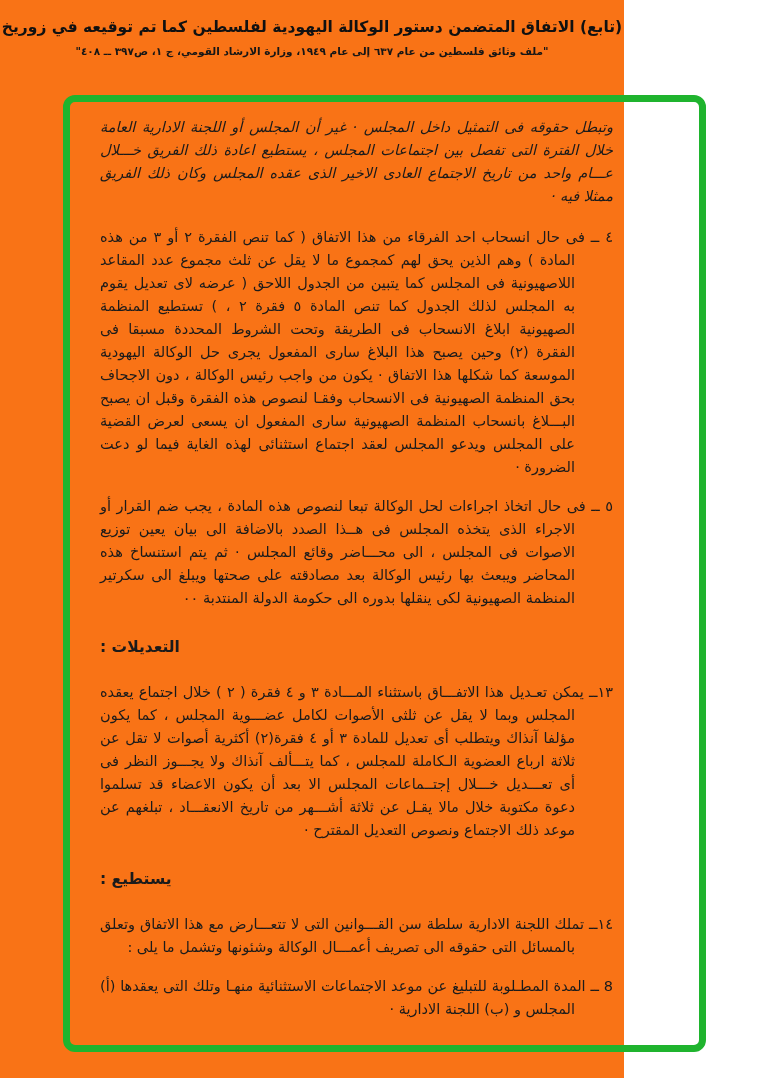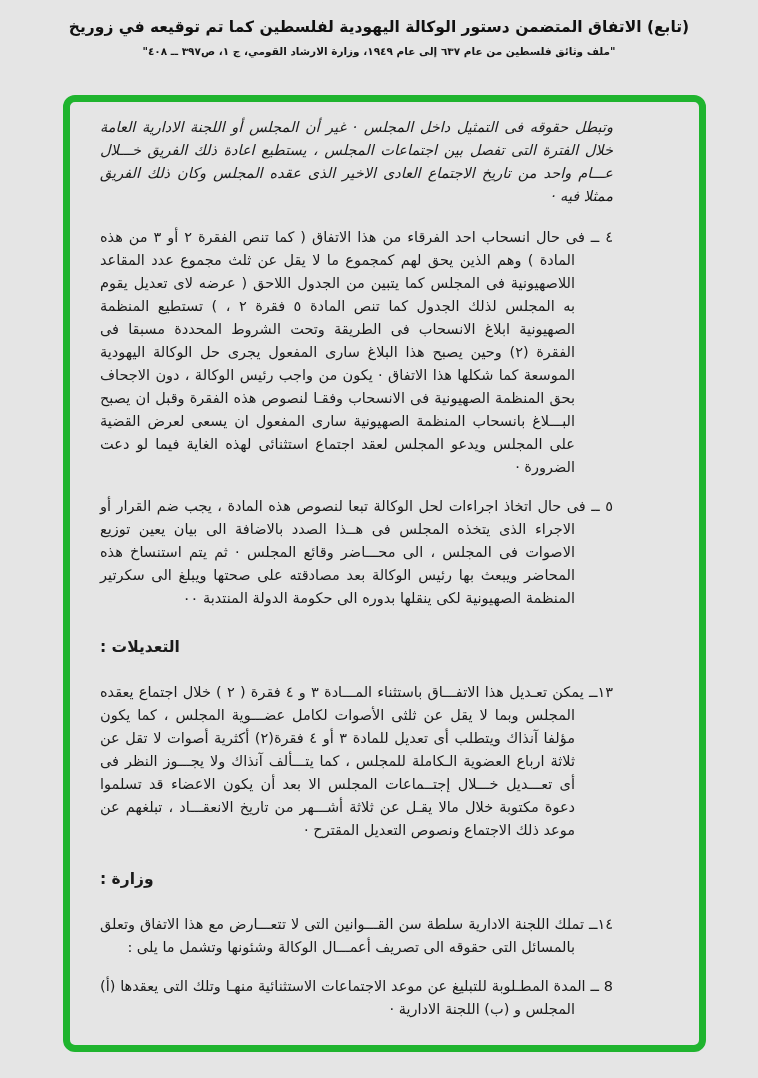--- a/index.html
+++ b/index.html
@@ -3,21 +3,21 @@
 <meta charset="utf-8">
 <style>
   html,body{margin:0;padding:0;}
   body{
     width:758px;height:1078px;
     background:#ffffff;
     font-family:"DejaVu Sans", sans-serif;
     color:#1b1b1b;
     overflow:hidden;
   }
-  .sheet{position:relative;width:758px;height:1078px;background:#e5e5e5;}
+  .sheet{position:relative;width:624px;height:1078px;background:#f97316;}
 
   
   .page-header{
     direction:rtl;
     text-align:center;
     padding-top:18px;
   }
   .page-header .title{
     font-size:15.5px;
     font-weight:bold;
@@ -80,19 +80,19 @@
     <div class="source">"ملف وثائق فلسطين من عام ٦٣٧ إلى عام ١٩٤٩، وزارة الارشاد القومي، ج ١، ص٣٩٧ ــ ٤٠٨"</div>
   </div>
 
   <div class="frame">
     <div class="frame-inner">
         <div class="paragraph">وتبطل حقوقه فى التمثيل داخل المجلس · غير أن المجلس أو اللجنة الادارية العامة خلال الفترة التى تفصل بين اجتماعات المجلس ، يستطيع اعادة ذلك الفريق خـــلال عـــام واحد من تاريخ الاجتماع العادى الاخير الذى عقده المجلس وكان ذلك الفريق ممثلا فيه ·</div>
         <div class="clause"><span class="marker">٤ ــ</span><span> فى حال انسحاب احد الفرقاء من هذا الاتفاق ( كما تنص الفقرة ٢ أو ٣ من هذه المادة ) وهم الذين يحق لهم كمجموع ما لا يقل عن ثلث مجموع عدد المقاعد اللاصهيونية فى المجلس كما يتبين من الجدول اللاحق ( عرضه لاى تعديل يقوم به المجلس لذلك الجدول كما تنص المادة ٥ فقرة ٢ ، ) تستطيع المنظمة الصهيونية ابلاغ الانسحاب فى الطريقة وتحت الشروط المحددة مسبقا فى الفقرة (٢) وحين يصبح هذا البلاغ سارى المفعول يجرى حل الوكالة اليهودية الموسعة كما شكلها هذا الاتفاق · يكون من واجب رئيس الوكالة ، دون الاجحاف بحق المنظمة الصهيونية فى الانسحاب وفقـا لنصوص هذه الفقرة وقبل ان يصبح البـــلاغ بانسحاب المنظمة الصهيونية سارى المفعول ان يسعى لعرض القضية على المجلس ويدعو المجلس لعقد اجتماع استثنائى لهذه الغاية فيما لو دعت الضرورة ·</span></div>
         <div class="clause"><span class="marker">٥ ــ</span><span> فى حال اتخاذ اجراءات لحل الوكالة تبعا لنصوص هذه المادة ، يجب ضم القرار أو الاجراء الذى يتخذه المجلس فى هــذا الصدد بالاضافة الى بيان يعين توزيع الاصوات فى المجلس ، الى محـــاضر وقائع المجلس · ثم يتم استنساخ هذه المحاضر ويبعث بها رئيس الوكالة بعد مصادقته على صحتها ويبلغ الى سكرتير المنظمة الصهيونية لكى ينقلها بدوره الى حكومة الدولة المنتدبة ٠٠</span></div>
         <div class="heading">التعديلات :</div>
         <div class="clause"><span class="marker">١٣ــ</span><span> يمكن تعـديل هذا الاتفـــاق باستثناء المـــادة ٣ و ٤ فقرة ( ٢ ) خلال اجتماع يعقده المجلس وبما لا يقل عن ثلثى الأصوات لكامل عضـــوية المجلس ، كما يكون مؤلفا آنذاك ويتطلب أى تعديل للمادة ٣ أو ٤ فقرة(٢) أكثرية أصوات لا تقل عن ثلاثة ارباع العضوية الـكاملة للمجلس ، كما يتـــألف آنذاك ولا يجـــوز النظر فى أى تعـــديل خـــلال إجتــماعات المجلس الا بعد أن يكون الاعضاء قد تسلموا دعوة مكتوبة خلال مالا يقـل عن ثلاثة أشـــهر من تاريخ الانعقـــاد ، تبلغهم عن موعد ذلك الاجتماع ونصوص التعديل المقترح ·</span></div>
-        <div class="heading">وزارة :</div>
+        <div class="heading">يستطيع :</div>
         <div class="clause"><span class="marker">١٤ــ</span><span> تملك اللجنة الادارية سلطة سن القـــوانين التى لا تتعـــارض مع هذا الاتفاق وتعلق بالمسائل التى حقوقه الى تصريف أعمـــال الوكالة وشئونها وتشمل ما يلى :</span></div>
         <div class="clause"><span class="marker">8 ــ</span><span> المدة المطـلوبة للتبليغ عن موعد الاجتماعات الاستثنائية منهـا وتلك التى يعقدها (أ) المجلس و (ب) اللجنة الادارية ·</span></div>
       </div>
   </div>
 
 </div>
 
 </body></html>

